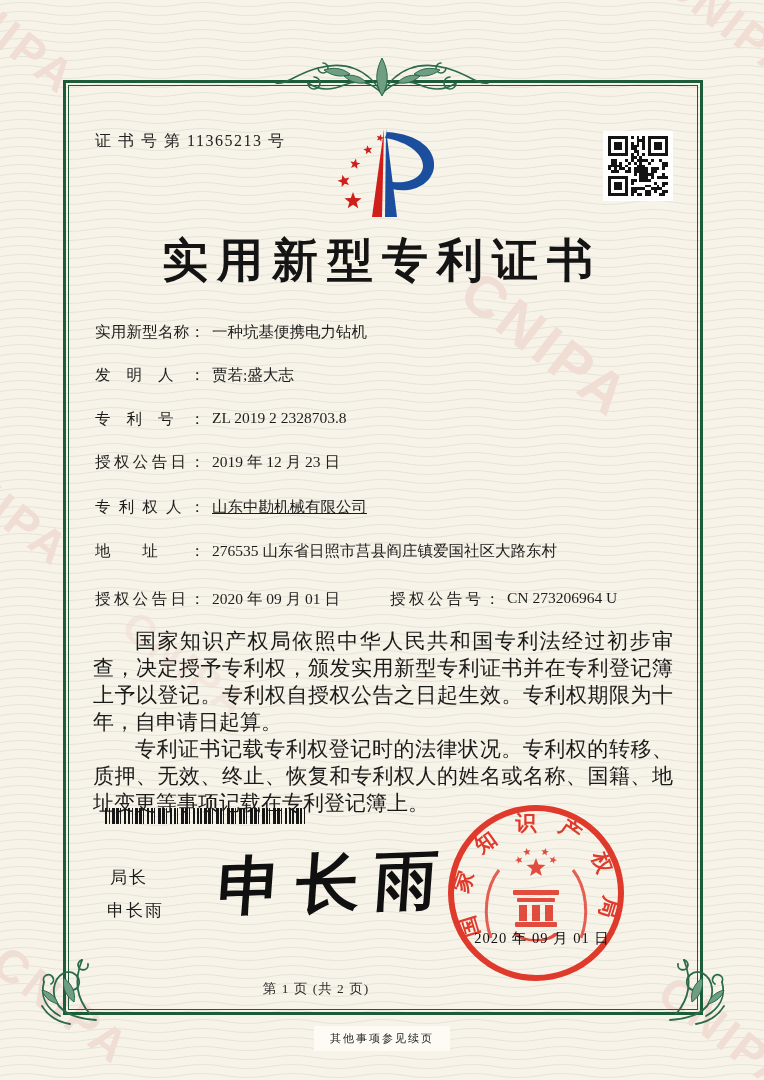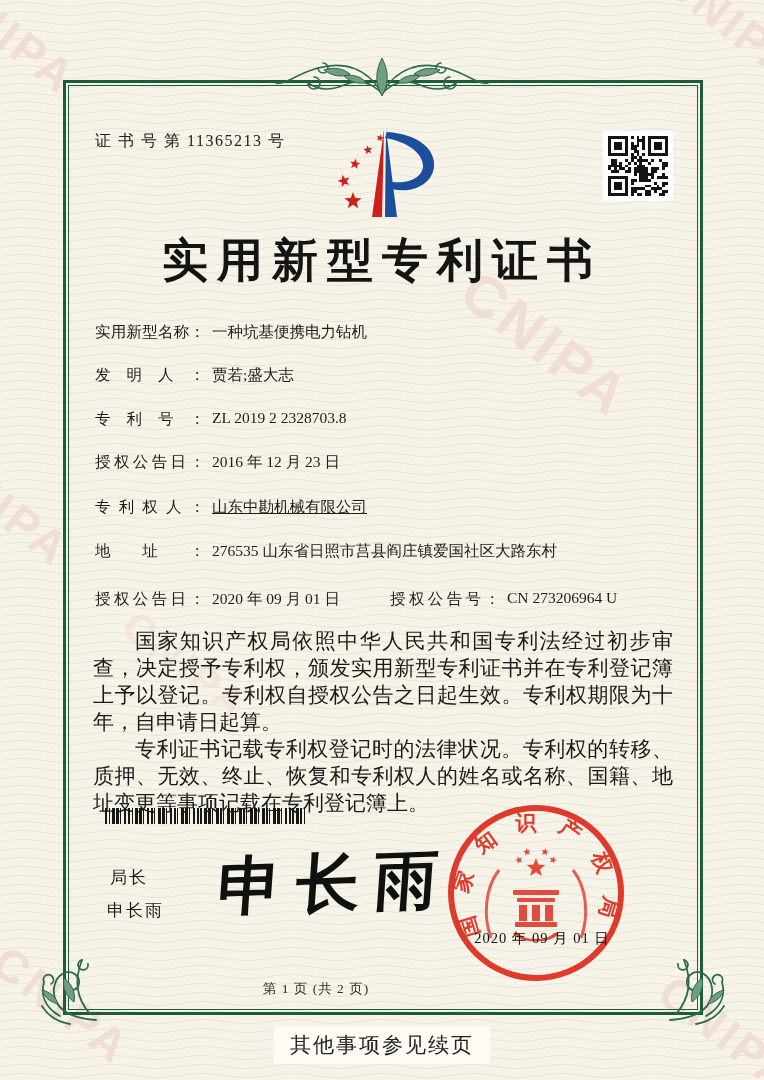--- a/index.html
+++ b/index.html
@@ -100,21 +100,21 @@
   }
   .page-indicator{
     position:absolute;left:0;top:980px;width:632px;text-align:center;
     font-size:13.5px;color:#2c2c2a;letter-spacing:1px;
   }
   .continuation{
     position:absolute;left:0;top:1026px;width:764px;text-align:center;z-index:6;
   }
   .continuation span{
     display:inline-block;background:#fdfbf4;padding:5px 16px;
-    font-size:21px;letter-spacing:2px;color:#222;
+    font-size:11px;letter-spacing:2px;color:#222;
   }
 </style>
 </head>
 <body>
 
 <div class="page">
 
   <svg class="waves" width="764" height="1080">
     <defs>
       <pattern id="wavep" width="90" height="9" patternUnits="userSpaceOnUse">
@@ -449,21 +449,21 @@
     <div class="field-row fr1">
       <span class="flabel">实用新型名称：</span><span class="fvalue">一种坑基便携电力钻机</span>
     </div>
     <div class="field-row fr2">
       <span class="flabel">发明人：</span><span class="fvalue">贾若;盛大志</span>
     </div>
     <div class="field-row fr3">
       <span class="flabel">专利号：</span><span class="fvalue">ZL 2019 2 2328703.8</span>
     </div>
     <div class="field-row fr4">
-      <span class="flabel">授权公告日：</span><span class="fvalue">2016 年 12 月 23 日</span>
+      <span class="flabel">授权公告日：</span><span class="fvalue">2019 年 12 月 23 日</span>
     </div>
     <div class="field-row fr5">
       <span class="flabel">专利权人：</span><span class="fvalue">山东中勘机械有限公司</span>
     </div>
     <div class="field-row fr6">
       <span class="flabel">地址：</span><span class="fvalue">276535 山东省日照市莒县阎庄镇爱国社区大路东村</span>
     </div>
 
     <div class="grant-row">
       <span>

